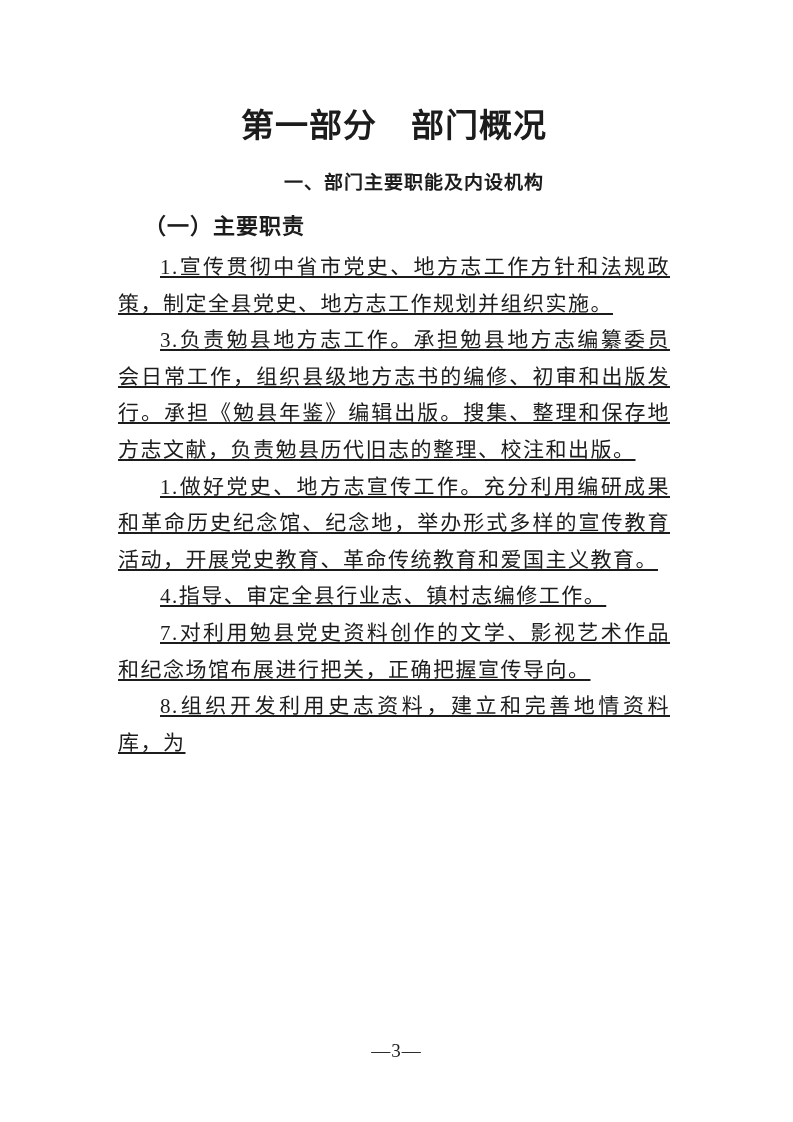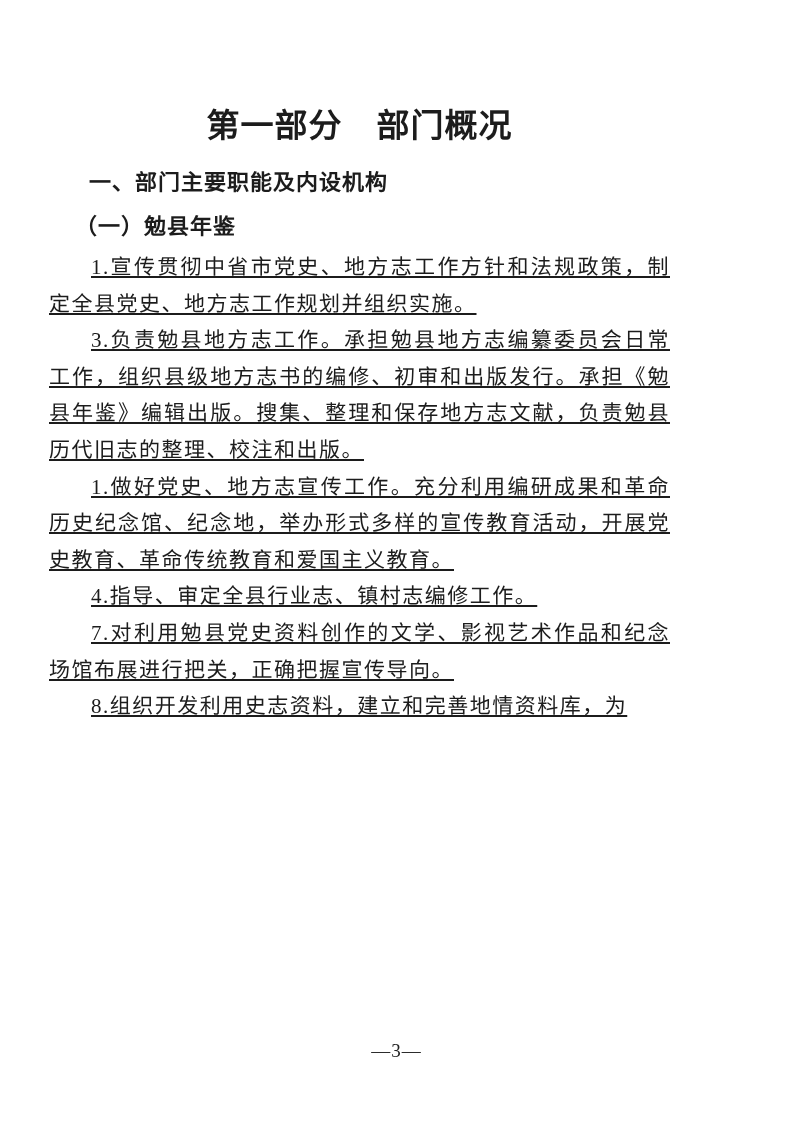--- a/index.html
+++ b/index.html
@@ -11,41 +11,42 @@
   .page {
     position: relative;
     width: 793px;
     height: 1122px;
     margin: 0 auto;
     background: #ffffff;
     color: #1c1c1c;
     overflow: hidden;
   }
   .content {
-    padding: 0 123px 0 49px; 
+    padding: 0 123px 0 118px; 
   }
   .doc-title {
     margin: 0;
     padding-top: 104px;
     font-size: 33px;
     line-height: 44px;
     font-weight: bold;
     text-align: center;
     letter-spacing: 1px;
     font-family: "Liberation Serif", "DejaVu Serif", serif;
   }
   .section-heading {
     margin: 0;
     margin-top: 20px;
-    font-size: 22px;
+    font-size: 19px;
     line-height: 30px;
     font-weight: bold;
     text-indent: 40px;
     letter-spacing: 1px;
     font-family: "Liberation Sans", "DejaVu Sans", sans-serif;
+    text-align: center;
   }
   .subsection-heading {
     margin: 0;
     margin-top: 14px;
     font-size: 22px;
     line-height: 30px;
     font-weight: bold;
     text-indent: 26px;
     letter-spacing: 1px;
     font-family: "Liberation Serif", "DejaVu Serif", serif;
@@ -79,21 +80,21 @@
 </head>
 <body>
 
 <div class="page">
   <div class="content">
 
     <h1 class="doc-title">第一部分　部门概况</h1>
 
     <h2 class="section-heading">一、部门主要职能及内设机构</h2>
 
-    <h3 class="subsection-heading">（一）勉县年鉴</h3>
+    <h3 class="subsection-heading">（一）主要职责</h3>
 
     <div class="body-text">
       <p>1.宣传贯彻中省市党史、地方志工作方针和法规政策，制定全县党史、地方志工作规划并组织实施。</p>
       <p>3.负责勉县地方志工作。承担勉县地方志编纂委员会日常工作，组织县级地方志书的编修、初审和出版发行。承担《勉县年鉴》编辑出版。搜集、整理和保存地方志文献，负责勉县历代旧志的整理、校注和出版。</p>
       <p>1.做好党史、地方志宣传工作。充分利用编研成果和革命历史纪念馆、纪念地，举办形式多样的宣传教育活动，开展党史教育、革命传统教育和爱国主义教育。</p>
       <p>4.指导、审定全县行业志、镇村志编修工作。</p>
       <p>7.对利用勉县党史资料创作的文学、影视艺术作品和纪念场馆布展进行把关，正确把握宣传导向。</p>
       <p>8.组织开发利用史志资料，建立和完善地情资料库，为</p>
     </div>
 

